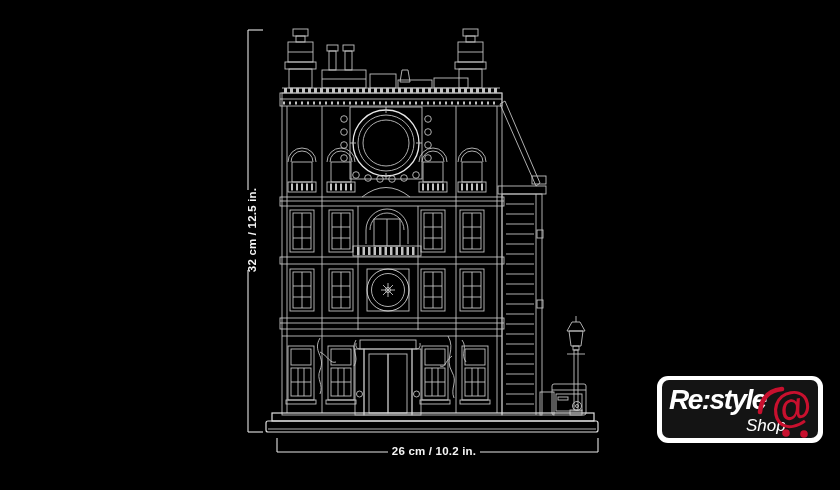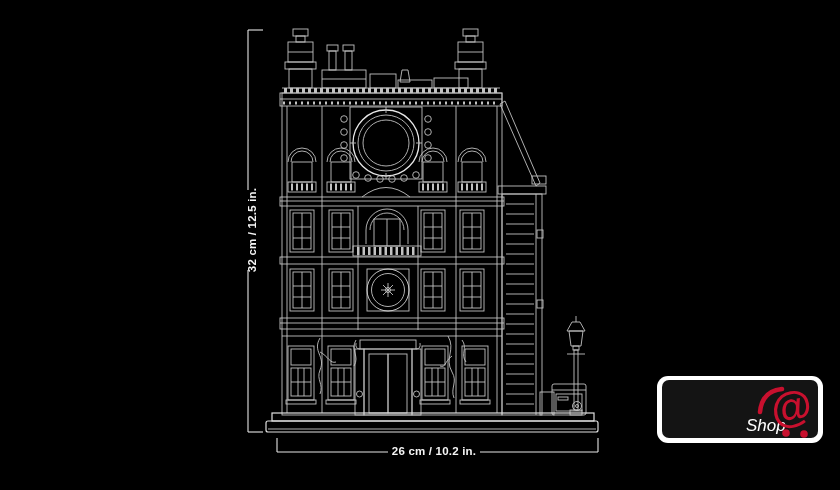--- a/index.html
+++ b/index.html
@@ -332,20 +332,21 @@
       </g>
     </g>
 
     <text class="dim-label" x="252" y="234" text-anchor="middle" transform="rotate(-90 252 230)">32 cm / 12.5 in.</text>
 
     <text class="dim-label" x="434" y="455" text-anchor="middle">26 cm / 10.2 in.</text>
   </svg>
 
   <div class="logo">
     <div class="logo-inner">
+      <span class="logo-brand">Re:style</span>
       <span class="logo-shop">Shop</span>
       <svg class="cart-svg" width="62" height="56" viewBox="0 0 62 56">
         <path d="M5,30 Q7,9 27,7" stroke="#c8102e" stroke-width="4.5" stroke-linecap="round" fill="none"></path>
         <text class="cart-at" x="36" y="40" text-anchor="middle" transform="rotate(-10 36 28)">@</text>
         <circle cx="31" cy="51" r="3.8" fill="#c8102e"></circle>
         <circle cx="49" cy="52" r="3.8" fill="#c8102e"></circle>
       </svg>
     </div>
   </div>
 

